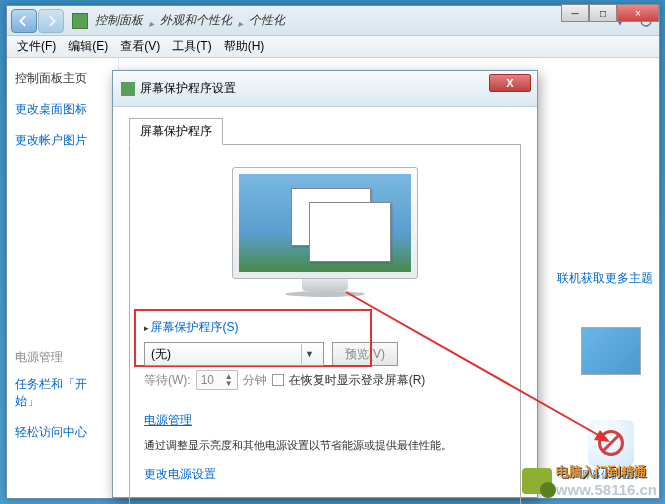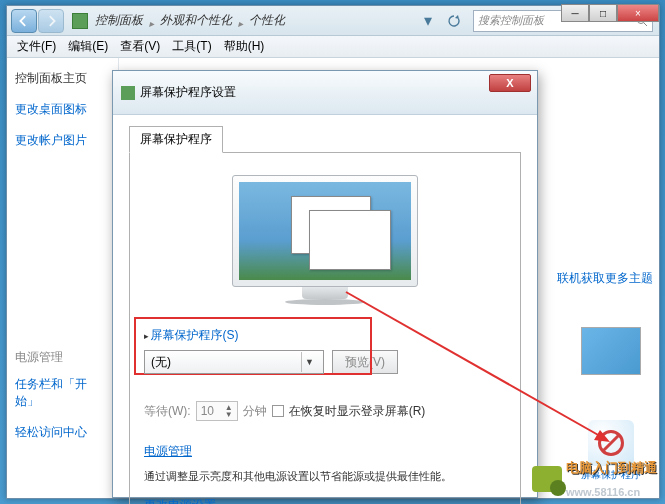--- a/index.html
+++ b/index.html
@@ -42,21 +42,21 @@
 .right-link { color: #0066cc; font-size: 12px; }
 .theme-thumb { width: 60px; height: 48px; background: linear-gradient(135deg, #6bb5e8, #4a9ad0); border: 1px solid #aaa; margin: 40px 12px 4px auto; }
 .saver-icon-box { position: absolute; right: 18px; bottom: 18px; width: 60px; height: 60px; text-align: center; }
 .saver-icon { width: 46px; height: 46px; background: radial-gradient(circle at 30% 30%, #fff, #d0e8f8); border-radius: 6px; position: relative; margin: 0 auto; }
 .saver-icon::after { content: ""; position: absolute; left: 50%; top: 50%; width: 20px; height: 20px; border: 3px solid #d04040; border-radius: 50%; transform: translate(-50%, -50%); }
 .saver-icon::before { content: ""; position: absolute; left: 50%; top: 50%; width: 22px; height: 3px; background: #d04040; transform: translate(-50%, -50%) rotate(-45deg); z-index: 2; }
 .saver-label { font-size: 10px; color: #0066cc; margin-top: 2px; }
 
 
 .dialog { position: absolute; left: 112px; top: 70px; width: 426px; height: 428px; background: #fff; border: 1px solid #7a98b0; box-shadow: 2px 4px 12px rgba(0,0,0,0.35); }
-.dialog-title { height: 44px; background: linear-gradient(180deg, #f8fbfd, #dce8f0); display: flex; align-items: center; padding-left: 8px; font-size: 12px; border-bottom: 1px solid #c0d0dc; position: relative; }
+.dialog-title { height: 36px; background: linear-gradient(180deg, #f8fbfd, #dce8f0); display: flex; align-items: center; padding-left: 8px; font-size: 12px; border-bottom: 1px solid #c0d0dc; position: relative; }
 .dialog-title .icon { width: 14px; height: 14px; background: #5a9e5a; margin-right: 5px; }
 .dialog-close { position: absolute; right: 6px; top: 3px; width: 42px; height: 18px; background: linear-gradient(180deg, #e88080, #c04040); border: 1px solid #a03030; border-radius: 2px; color: #fff; display: flex; align-items: center; justify-content: center; font-size: 11px; font-weight: bold; }
 .dialog-body { padding: 10px 16px; }
 .tab { display: inline-block; padding: 4px 10px; font-size: 12px; background: #fff; border: 1px solid #b0b0b0; border-bottom: 1px solid #fff; position: relative; top: 1px; z-index: 2; }
 .tab-panel { border: 1px solid #b0b0b0; padding: 14px; height: 372px; position: relative; }
 
 
 .monitor { width: 186px; height: 128px; margin: 8px auto 24px; position: relative; }
 .monitor-frame { width: 100%; height: 112px; background: linear-gradient(180deg, #fdfdfd, #e8ebed); border: 1px solid #b0b6bc; border-radius: 3px; padding: 6px; }
 .monitor-screen { width: 100%; height: 100%; background: linear-gradient(180deg, #7ab8e0 0%, #5a9ed0 60%, #4a8a4a 100%); position: relative; overflow: hidden; }
@@ -71,40 +71,40 @@
 .red-box { position: absolute; left: 4px; top: 164px; width: 238px; height: 58px; border: 2px solid #e03030; pointer-events: none; }
 
 
 .form-label { font-size: 12px; color: #0066cc; margin-bottom: 6px; }
 .form-label .tri { color: #333; font-size: 9px; margin-right: 2px; }
 .dropdown-row { display: flex; gap: 8px; align-items: center; }
 .dropdown { width: 180px; height: 24px; border: 1px solid #989898; background: linear-gradient(180deg, #fff, #eef0f2); display: flex; align-items: center; padding: 0 6px; font-size: 12px; position: relative; }
 .dropdown .arrow { margin-left: auto; width: 16px; height: 20px; border-left: 1px solid #c0c0c0; display: flex; align-items: center; justify-content: center; font-size: 9px; color: #444; }
 .btn { height: 24px; padding: 0 12px; border: 1px solid #989898; background: linear-gradient(180deg, #fafafa, #e4e6e8); font-size: 12px; color: #888; display: flex; align-items: center; }
 
-.wait-row { display: flex; align-items: center; gap: 5px; margin-top: 27px; font-size: 12px; color: #888; }
+.wait-row { display: flex; align-items: center; gap: 5px; margin-top: 4px; font-size: 12px; color: #888; }
 .spinner { width: 42px; height: 20px; border: 1px solid #c0c0c0; display: flex; align-items: center; padding: 0 4px; background: #fafafa; }
 .spinner .arrows { margin-left: auto; font-size: 8px; line-height: 7px; color: #666; }
 .chk { width: 12px; height: 12px; border: 1px solid #989898; background: #fff; }
 
 .power-section { margin-top: 22px; }
 .power-title { font-size: 12px; color: #0066cc; margin-bottom: 8px; text-decoration: underline; }
 .power-text { font-size: 11px; color: #333; line-height: 1.5; margin-bottom: 10px; }
 .power-link { font-size: 12px; color: #0066cc; }
 
 
 .arrow-line { position: absolute; pointer-events: none; z-index: 100; }
 
 
 .watermark { position: absolute; right: 8px; bottom: 6px; z-index: 200; display: flex; align-items: center; gap: 4px; }
 .wm-icon { width: 30px; height: 26px; background: #8db030; border-radius: 4px; position: relative; }
 .wm-icon::after { content: ""; position: absolute; right: -4px; bottom: -4px; width: 16px; height: 16px; background: #5a8020; border-radius: 50%; }
 .wm-text { font-size: 13px; font-weight: bold; }
 .wm-text .line1 { color: #e89838; text-shadow: 1px 1px 0 #333; }
-.wm-text .line2 { color: #c0c8d0; font-size: 11px; margin-top: 9px; }
+.wm-text .line2 { color: #c0c8d0; font-size: 15px; }
 </style>
 </head>
 <body>
 
 <div class="main-window">
   <div class="win-controls">
     <div class="win-ctrl">─</div>
     <div class="win-ctrl">□</div>
     <div class="win-ctrl" style="width:42px;background:linear-gradient(180deg,#e88,#c44);color:#fff">×</div>
   </div>
@@ -128,27 +128,20 @@
         <span class="sep">▸</span>
       <span>外观和个性化</span>
         <span class="sep">▸</span>
       <span>个性化</span>
     </div>
     <div class="refresh-btn">▾</div>
     <div class="refresh-btn">
       <svg width="14" height="14" viewBox="0 0 14 14">
           <path d="M7 2a5 5 0 1 0 4.5 2.8" stroke="#4a7a9a" stroke-width="1.4" fill="none"></path>
           <path d="M11 1l1 4-4-1" fill="#4a7a9a"></path>
-        </svg>
-    </div>
-    <div class="search-box">
-      <span>搜索控制面板</span>
-      <svg viewBox="0 0 12 12">
-          <circle cx="5" cy="5" r="3.5" stroke="#888" fill="none"></circle>
-          <line x1="8" y1="8" x2="11" y2="11" stroke="#888"></line>
         </svg>
     </div>
   </div>
 
   <div class="menubar">
     <span class="menu-item"><span>文件</span><span class="key">(F)</span></span>
     <span class="menu-item"><span>编辑</span><span class="key">(E)</span></span>
     <span class="menu-item"><span>查看</span><span class="key">(V)</span></span>
     <span class="menu-item"><span>工具</span><span class="key">(T)</span></span>
     <span class="menu-item"><span>帮助</span><span class="key">(H)</span></span>

